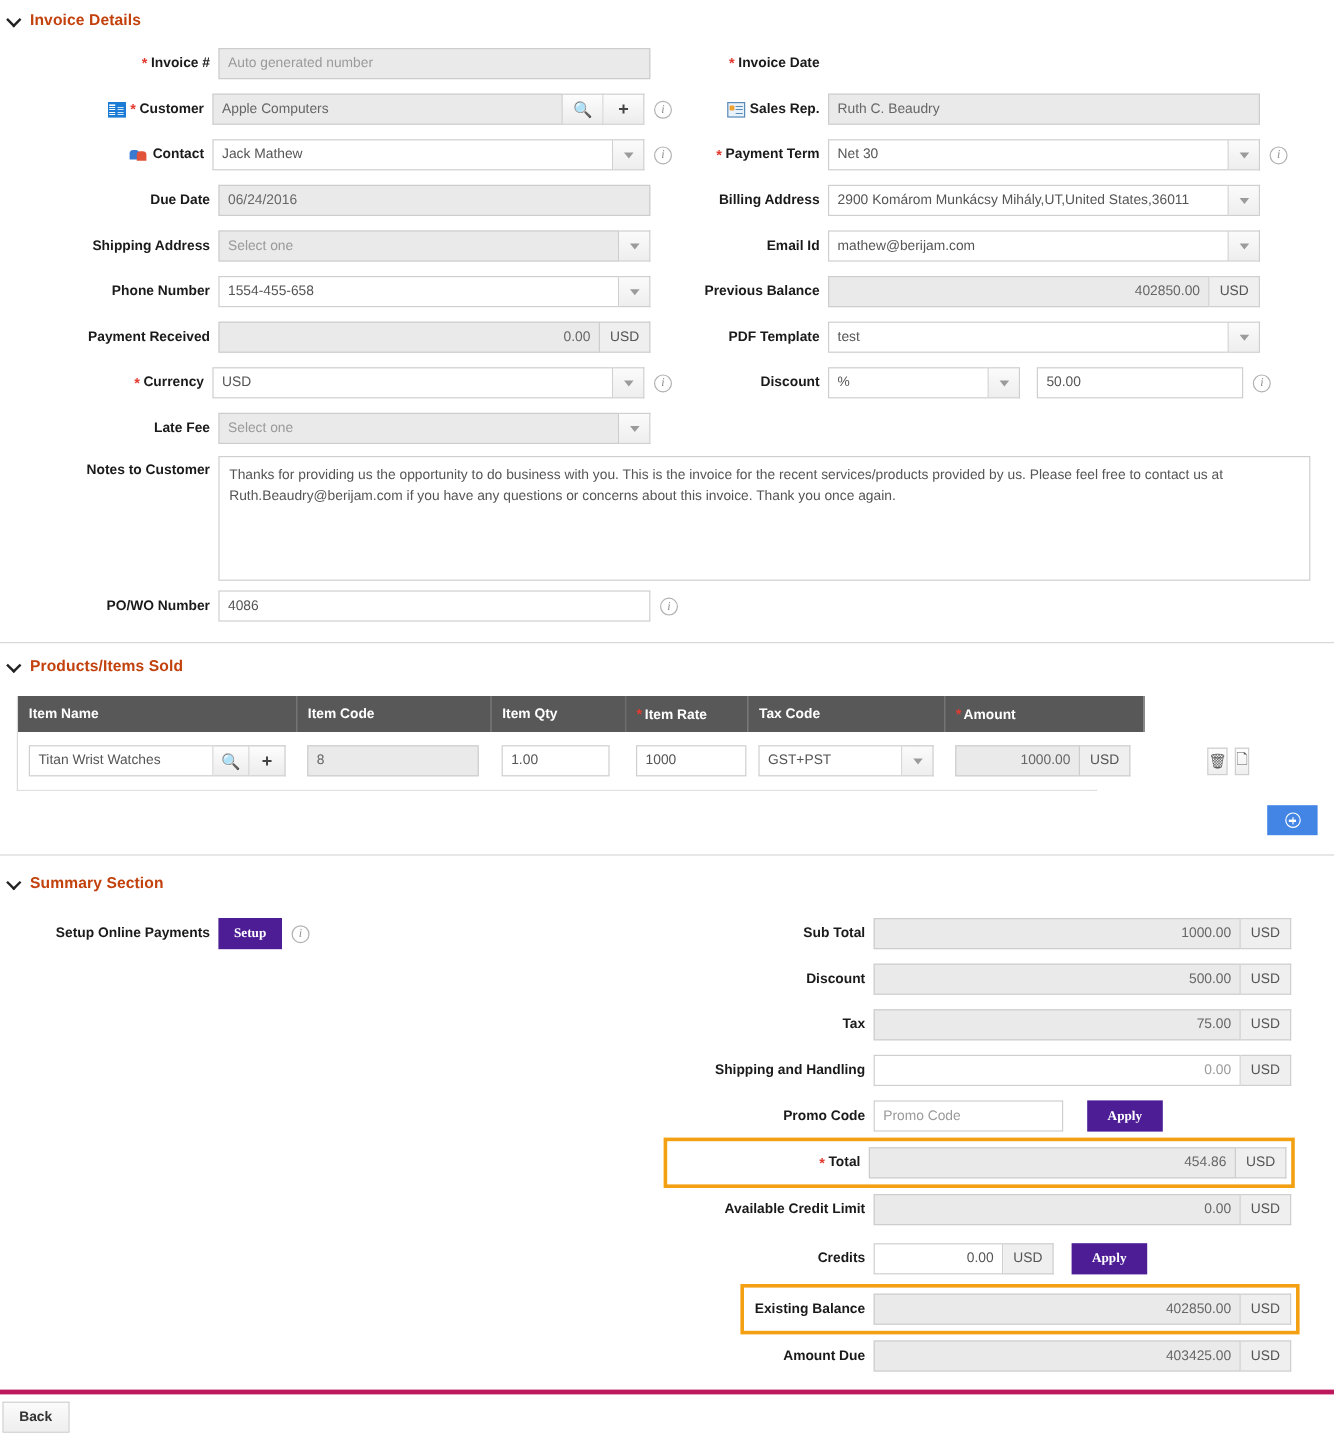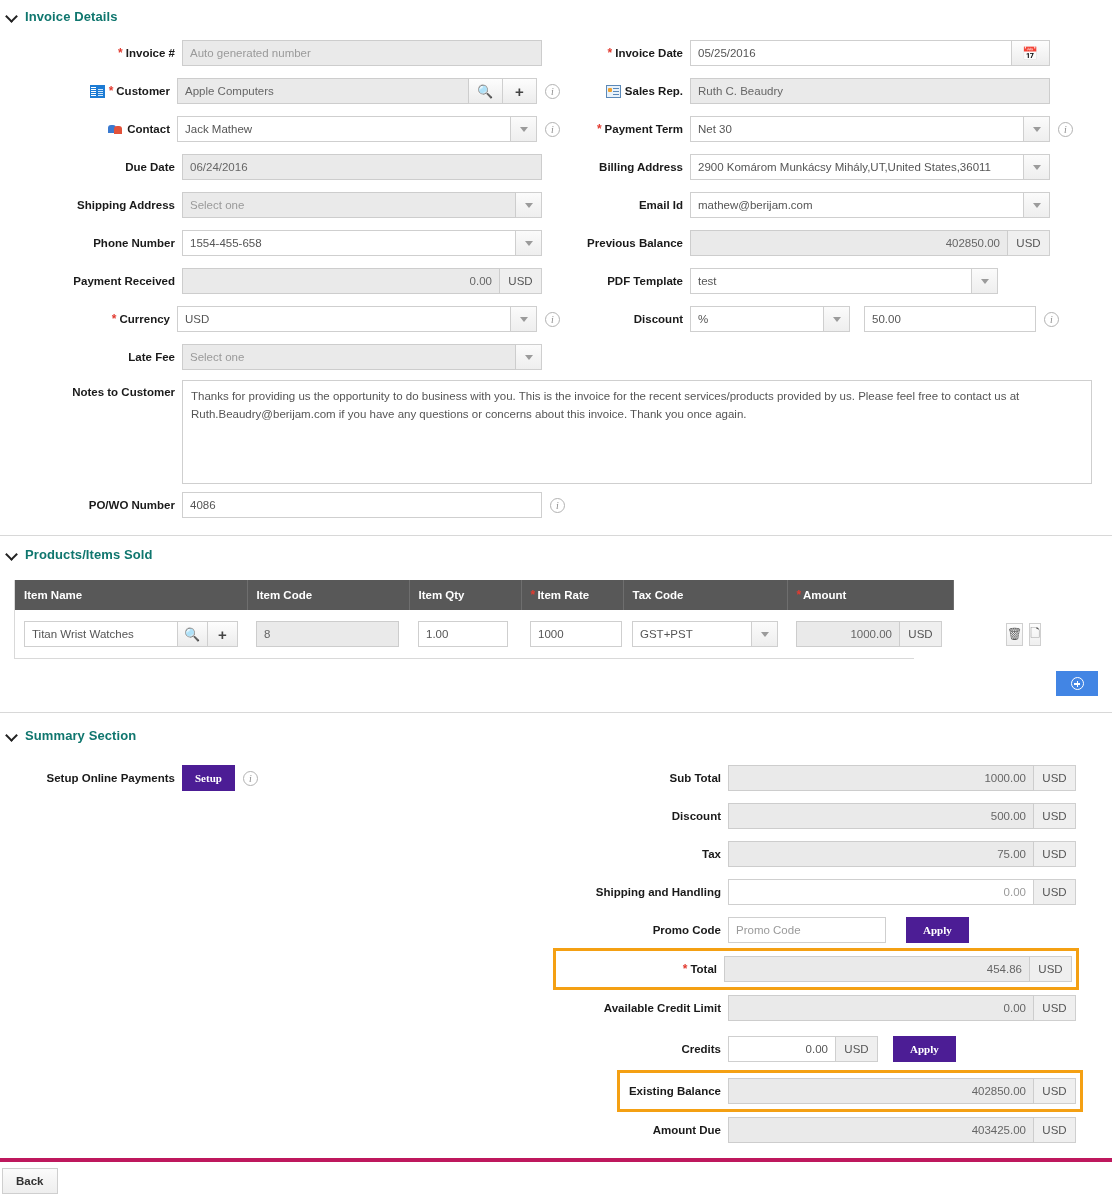--- a/index.html
+++ b/index.html
@@ -27,21 +27,21 @@
   .chev::before {
     content: "";
     position: absolute;
     left: 1px; top: 2px;
     width: 7px; height: 7px;
     border-right: 2px solid #222;
     border-bottom: 2px solid #222;
     transform: rotate(45deg);
   }
   .sec-title {
-    color: #0f766e;
+    color: #c2410c;
     font-size: 13px;
     font-weight: bold;
     letter-spacing: .1px;
   }
   .hr { height: 1px; background: #d8d8d8; width: 100%; }
 
   
   .cols { display: flex; width: 1112px; }
   .col-l { width: 560px; }
   .col-r { width: 552px; }
@@ -373,26 +373,20 @@
 
   </div>
 
   <div class="col-r">
 
     <div class="row">
       <div class="lbl">
         <span class="req">*</span>
         <span>Invoice Date</span>
       </div>
-      <div class="ctl">
-        <div class="fld" style="width:322px">05/25/2016</div>
-        <div class="datebtn">
-          <span style="font-size:13px;line-height:1;color:#555">📅</span>
-        </div>
-      </div>
     </div>
 
     <div class="row">
       <div class="lbl">
         <span class="ic ic-card"></span>
         <span>Sales Rep.</span>
       </div>
       <div class="ctl">
         <div class="fld ro" style="width:360px">Ruth C. Beaudry</div>
       </div>
@@ -438,21 +432,21 @@
         <div class="fld ro num" style="width:318px">402850.00</div>
         <div class="addon">USD</div>
       </div>
     </div>
 
     <div class="row">
       <div class="lbl">
         <span>PDF Template</span>
       </div>
       <div class="ctl">
-        <div class="fld" style="width:282px">test</div>
+        <div class="fld" style="width:334px">test</div>
         <div class="caret"></div>
       </div>
     </div>
 
     <div class="row">
       <div class="lbl">
         <span>Discount</span>
       </div>
       <div class="ctl">
         <div class="fld" style="width:134px">%</div>

